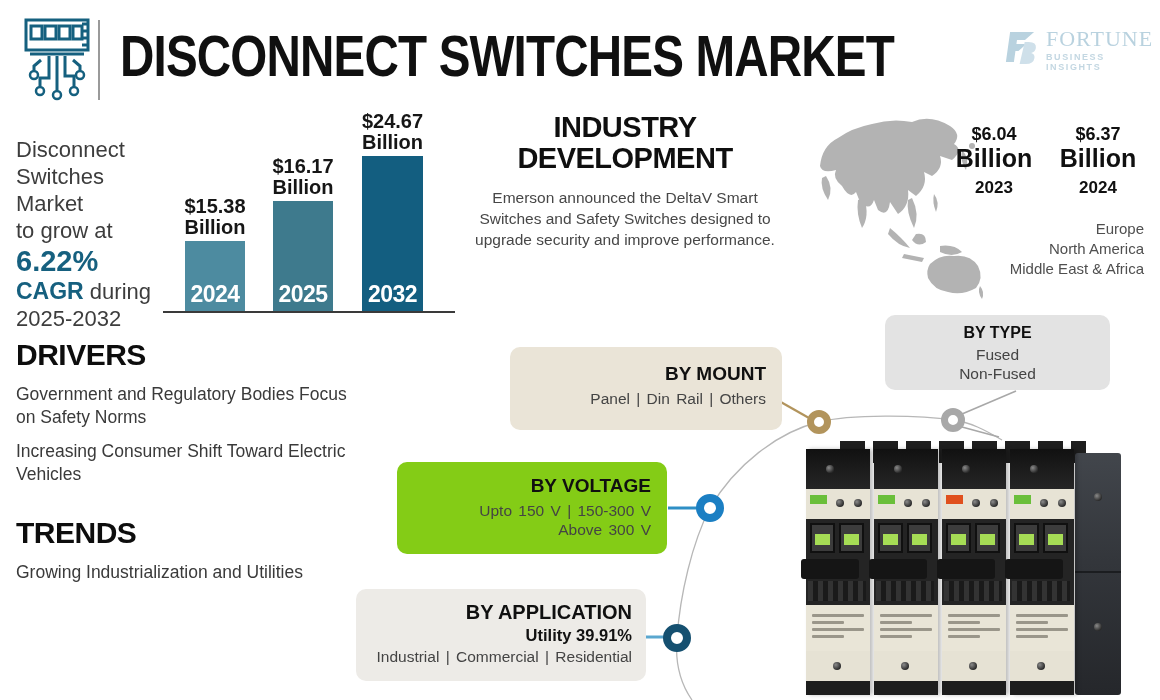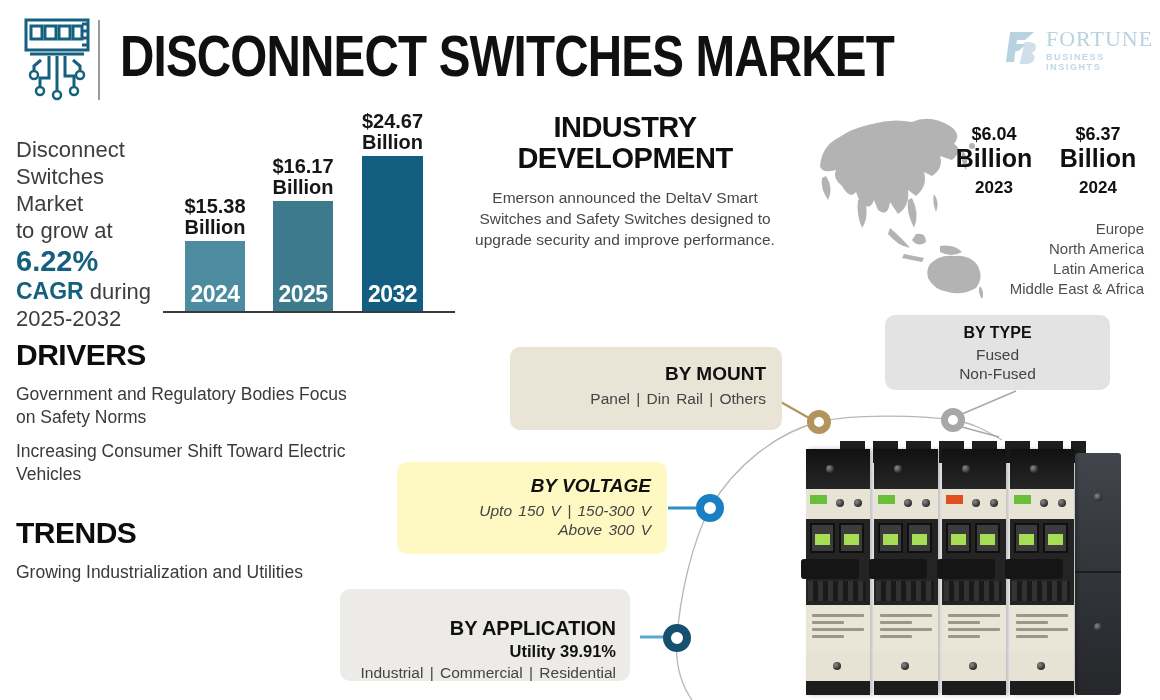--- a/index.html
+++ b/index.html
@@ -50,21 +50,21 @@
   
   .segbox{border-radius:10px;box-sizing:border-box;z-index:2;}
   .segbox .st{font-weight:800;color:#101010;}
   .segbox .sl{color:#444;font-size:15.5px;line-height:19px;word-spacing:2px;}
   #box-type{left:885px;top:315px;width:225px;height:75px;text-align:center;padding-top:9px;}
   #box-type .st{font-size:16px;margin-bottom:3px;}
   #box-mount{left:510px;top:347px;width:272px;height:83px;text-align:right;padding:16px 16px 0 0;}
   #box-mount .st{font-size:19px;margin-bottom:4px;}
   #box-voltage{left:397px;top:462px;width:270px;height:92px;text-align:right;padding:13px 16px 0 0;}
   #box-voltage .st{font-size:19px;margin-bottom:4px;}
-  #box-app{left:340px;top:589px;width:290px;height:92px;text-align:right;padding:28px 14px 0 0;}
+  #box-app{left:356px;top:589px;width:290px;height:92px;text-align:right;padding:12px 14px 0 0;}
   #box-app .st{font-size:20px;margin-bottom:2px;}
   #box-app .hl{font-size:16.5px;font-weight:800;color:#111;margin-bottom:2px;}
 
   
   .ring{position:absolute;border-radius:50%;background:#fff;box-sizing:border-box;z-index:3;}
   #ring-mount{left:807px;top:410px;width:24px;height:24px;border:7px solid #b2945c;}
   #ring-type{left:941px;top:408px;width:24px;height:24px;border:7px solid #a8a8a8;}
   #ring-voltage{left:696px;top:494px;width:28px;height:28px;border:8px solid #1b7fc3;}
   #ring-app{left:663px;top:624px;width:28px;height:28px;border:8px solid #155070;}
   #connectors{left:0;top:0;z-index:1;pointer-events:none;}
@@ -226,21 +226,20 @@
     <div class="y">2023</div>
   </div>
   <div class="abs stat" id="stat2">
     <div class="v">$6.37</div>
     <div class="u">Billion</div>
     <div class="y">2024</div>
   </div>
   <div class="abs" id="regions">
     <div>Europe</div>
     <div>North America</div>
-    <div>Latin America</div>
     <div>Middle East &amp; Africa</div>
   </div>
 
   <svg class="abs" id="connectors" width="1160" height="700" viewBox="0 0 1160 700">
     <path d="M 1002 440 C 985 430, 970 422, 953 420 C 920 415, 850 414, 819 422 C 778 432, 735 465, 710 508 C 692 543, 680 595, 677 638 C 675 662, 680 683, 692 700" fill="none" stroke="#b7b7b7" stroke-width="1.3"></path>
     <line x1="779" y1="401" x2="809" y2="418" stroke="#b2945c" stroke-width="2.2"></line>
     <line x1="1016" y1="391" x2="962" y2="414" stroke="#a8a8a8" stroke-width="1.6"></line>
     <line x1="962" y1="427" x2="999" y2="437" stroke="#a8a8a8" stroke-width="1.6"></line>
     <line x1="668" y1="508" x2="697" y2="508" stroke="#2e8fc5" stroke-width="3"></line>
     <line x1="640" y1="637" x2="664" y2="637" stroke="#5aa7cf" stroke-width="3"></line>
@@ -248,21 +247,21 @@
 
   <div class="abs segbox" id="box-type" style="background: rgb(227, 227, 227);">
     <div class="st">BY TYPE</div>
     <div class="sl">Fused</div>
     <div class="sl">Non-Fused</div>
   </div>
   <div class="abs segbox" id="box-mount" style="background: rgb(234, 228, 215);">
     <div class="st">BY MOUNT</div>
     <div class="sl">Panel | Din Rail | Others</div>
   </div>
-  <div class="abs segbox" id="box-voltage" style="background: #fef9c3; font-style: italic;">
+  <div class="abs segbox" id="box-voltage" style="background: #84cc16;">
     <div class="st">BY VOLTAGE</div>
     <div class="sl">Upto 150 V | 150-300 V</div>
     <div class="sl">Above 300 V</div>
   </div>
   <div class="abs segbox" id="box-app" style="background: rgb(237, 235, 231);">
     <div class="st">BY APPLICATION</div>
     <div class="hl">Utility 39.91%</div>
     <div class="sl">Industrial | Commercial | Residential</div>
   </div>
 

